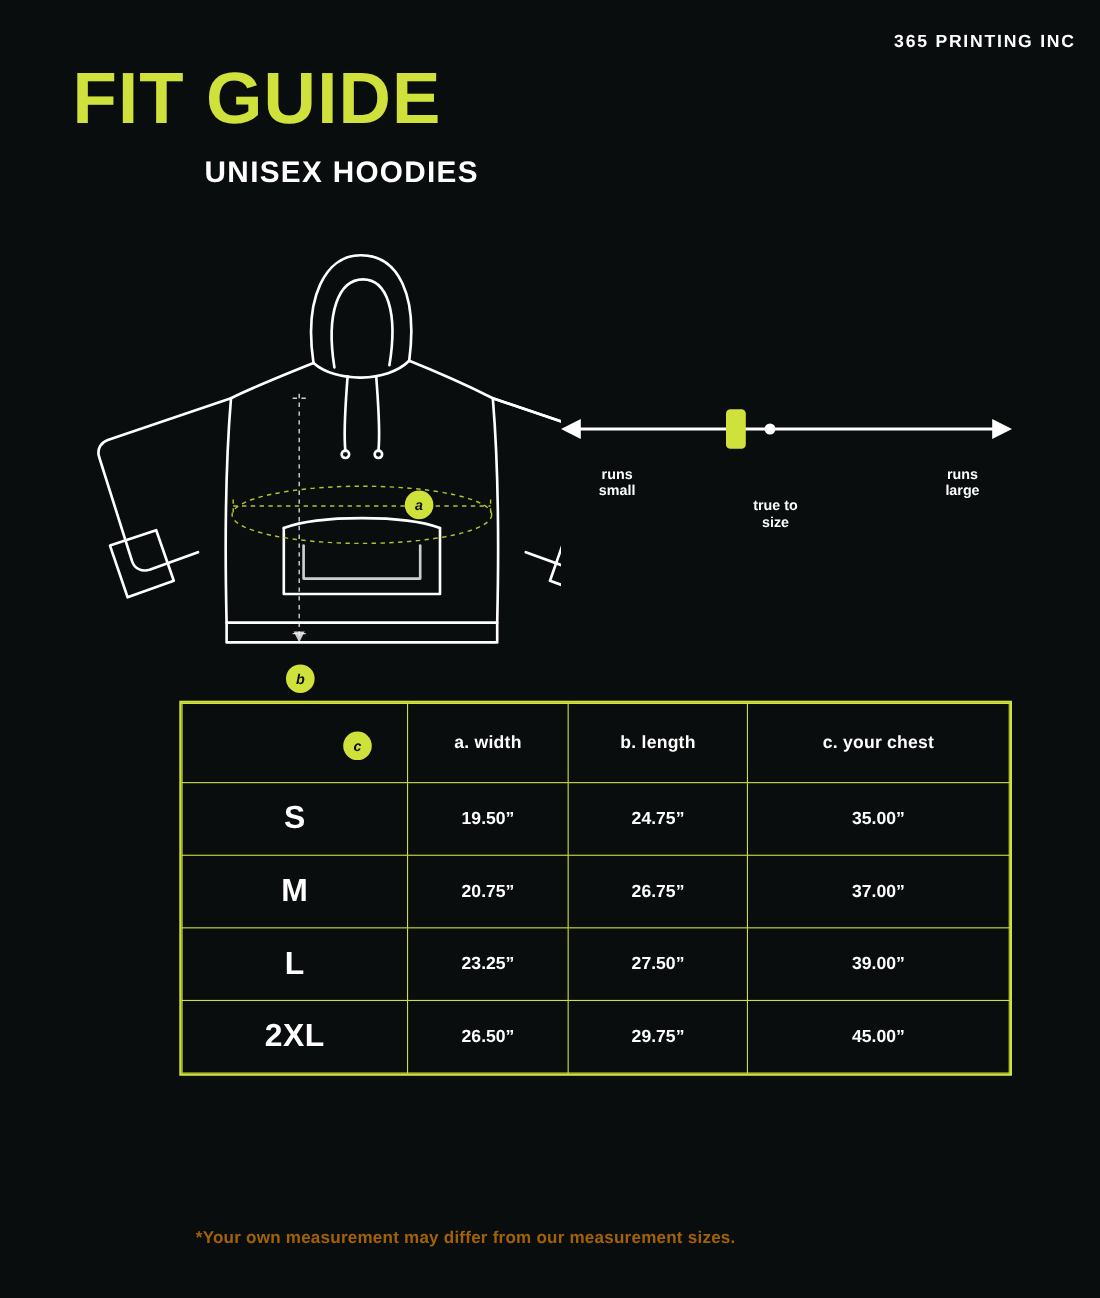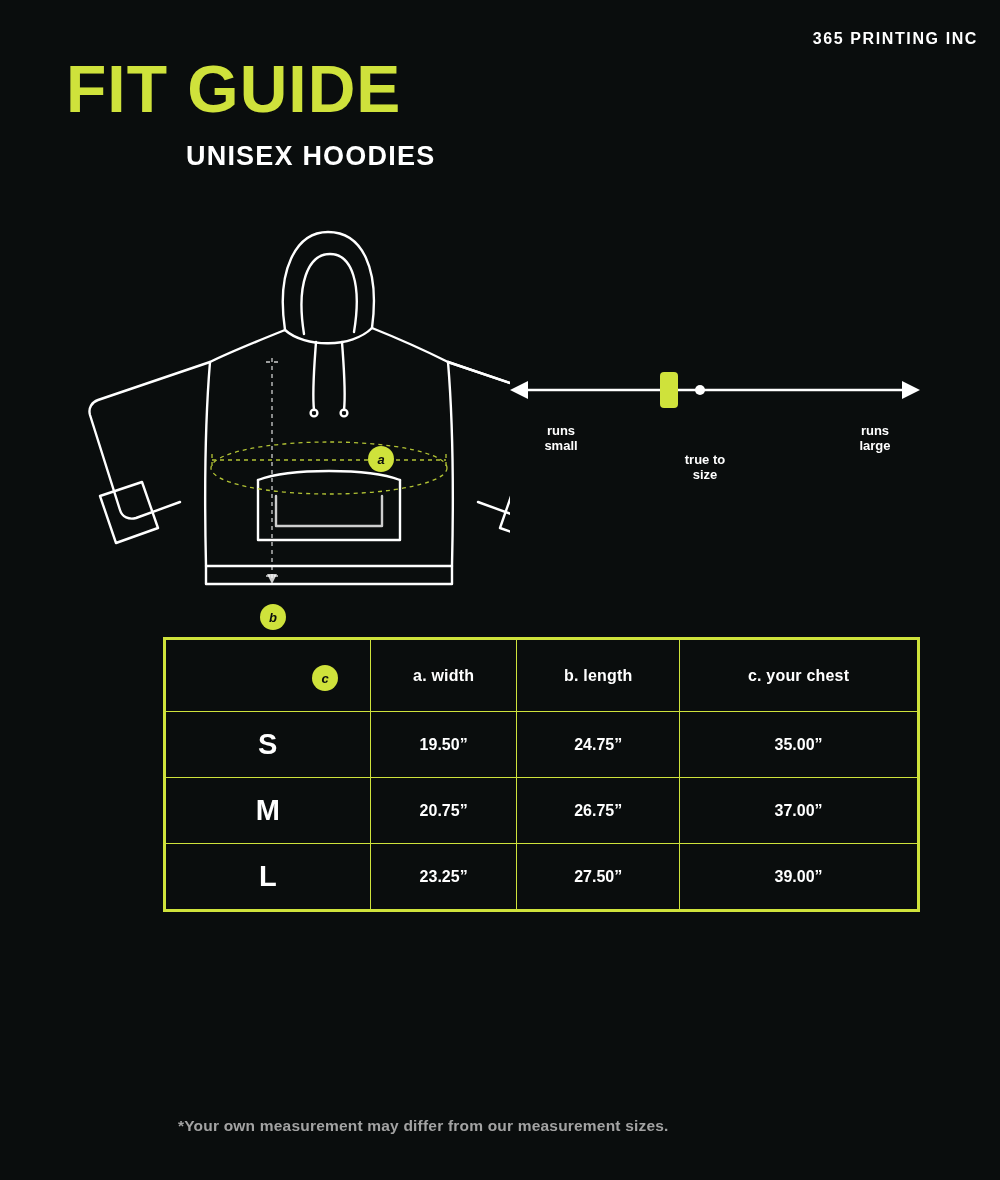--- a/index.html
+++ b/index.html
@@ -138,21 +138,21 @@
   .meas-cell {
     font-size: 16px;
     font-weight: bold;
   }
   .table-outer-note {
     position: absolute;
     left: 178px;
     top: 1117px;
     font-size: 15.5px;
     font-weight: bold;
-    color: #a3a3a3;
+    color: #a16207;
     letter-spacing: .2px;
   }
 </style>
 </head>
 <body>
 
 <div class="brand">365 PRINTING INC</div>
 
 <div class="title">FIT GUIDE</div>
 <div class="subtitle">UNISEX HOODIES</div>
@@ -261,17 +261,23 @@
         <td class="meas-cell">20.75”</td>
         <td class="meas-cell">26.75”</td>
         <td class="meas-cell">37.00”</td>
       </tr>
       <tr>
         <td class="size-cell">L</td>
         <td class="meas-cell">23.25”</td>
         <td class="meas-cell">27.50”</td>
         <td class="meas-cell">39.00”</td>
       </tr>
+      <tr>
+        <td class="size-cell">2XL</td>
+        <td class="meas-cell">26.50”</td>
+        <td class="meas-cell">29.75”</td>
+        <td class="meas-cell">45.00”</td>
+      </tr>
     </tbody>
   </table>
 </div>
 
 <div class="table-outer-note">*Your own measurement may differ from our measurement sizes.</div>
 
 </body></html>

